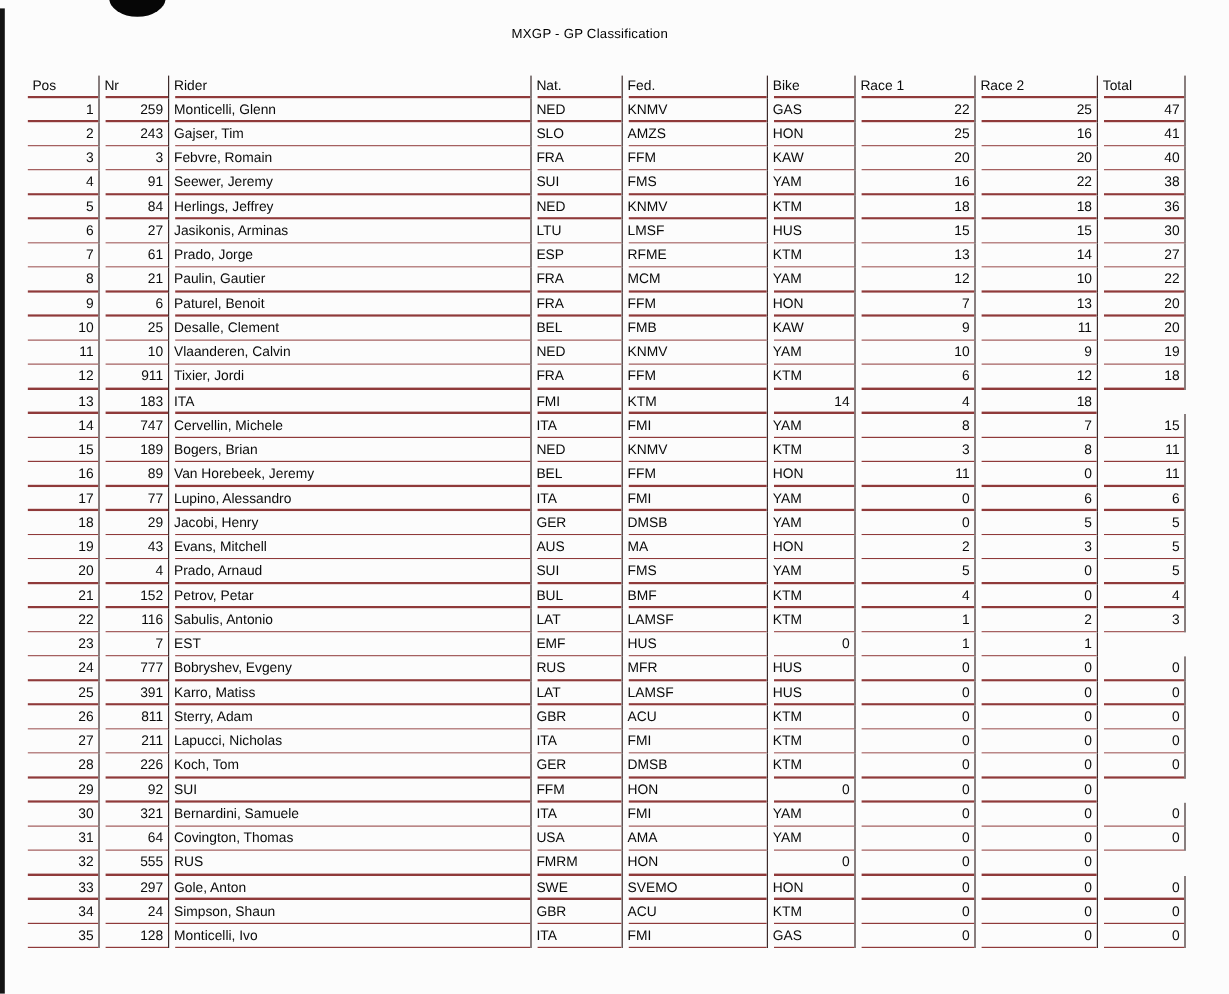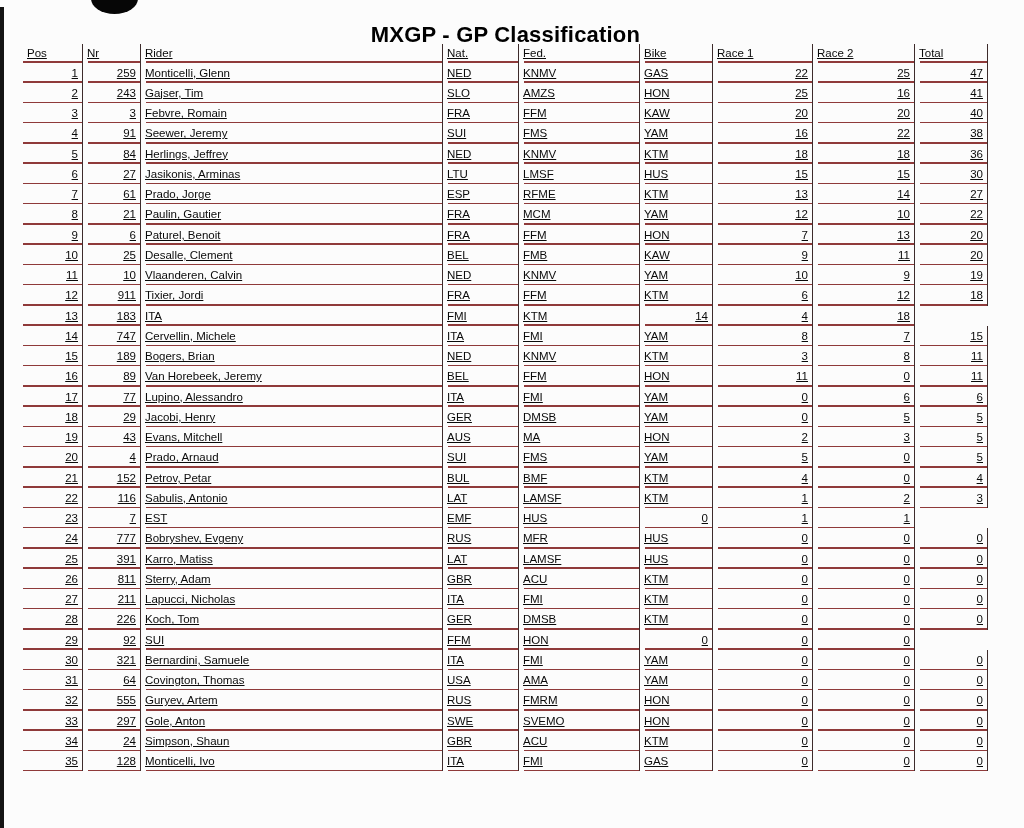--- a/index.html
+++ b/index.html
@@ -13,27 +13,27 @@
   }
   .left-bar {
     position:absolute; left:0; top:7px; width:4px; height:821px;
     background:#141414;
   }
   .logo-blob {
     position:absolute; left:91px; top:-17px; width:47px; height:31px;
     background:#060606; border-radius:50%;
   }
   .title {
-    position:absolute; left:23px; top:24px; width:965px;
+    position:absolute; left:9px; top:24px; width:965px;
     margin:0; text-align:center;
-    font-size:22px; font-weight:bold; line-height:1; color:#000;
+    font-size:11px; font-weight:normal; line-height:1; color:#000;
     letter-spacing:0.2px;
   }
   .table {
-    position:absolute; left:23px; top:44px; width:965px;text-decoration:underline;
+    position:absolute; left:23px; top:63px; width:965px;
   }
   .row {
     display:grid;
     grid-template-columns:60px 58px 302px 76px 121px 73px 100px 102px 73px;
     height:20.26px;
   }
   .row.header-row { height:18.5px; }
   .cell {
     position:relative;
     display:flex; align-items:center;
@@ -405,21 +405,20 @@
         <div class="cell align-left">USA</div>
         <div class="cell align-left">AMA</div>
         <div class="cell align-left">YAM</div>
         <div class="cell align-right">0</div>
         <div class="cell align-right">0</div>
         <div class="cell align-right">0</div>
       </div>
       <div class="row">
         <div class="cell align-right">32</div>
         <div class="cell align-right">555</div>
-        <div class="cell align-left">Guryev, Artem</div>
         <div class="cell align-left">RUS</div>
         <div class="cell align-left">FMRM</div>
         <div class="cell align-left">HON</div>
         <div class="cell align-right">0</div>
         <div class="cell align-right">0</div>
         <div class="cell align-right">0</div>
       </div>
       <div class="row">
         <div class="cell align-right">33</div>
         <div class="cell align-right">297</div>

